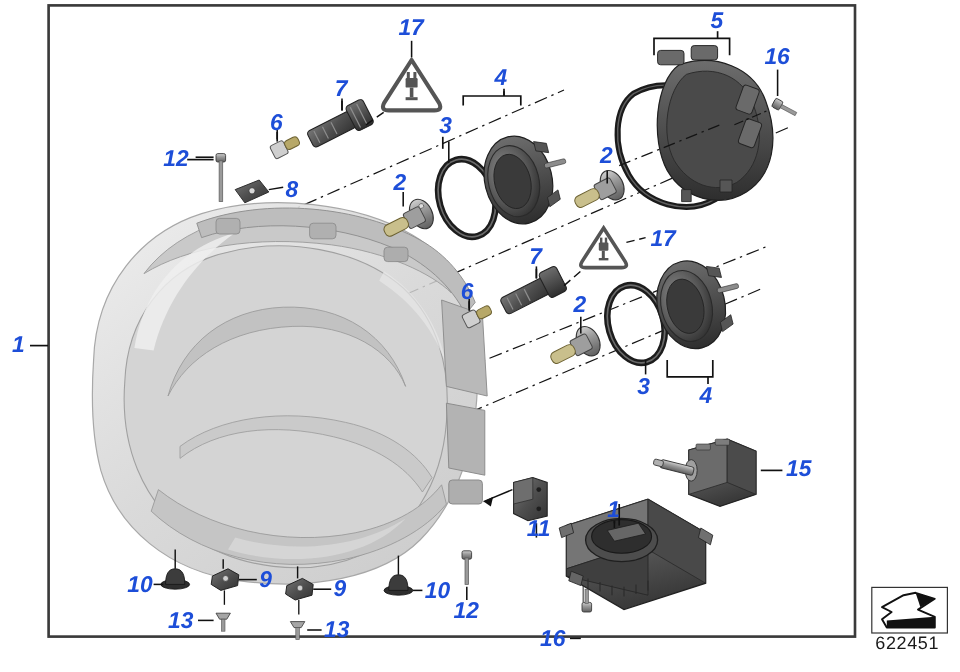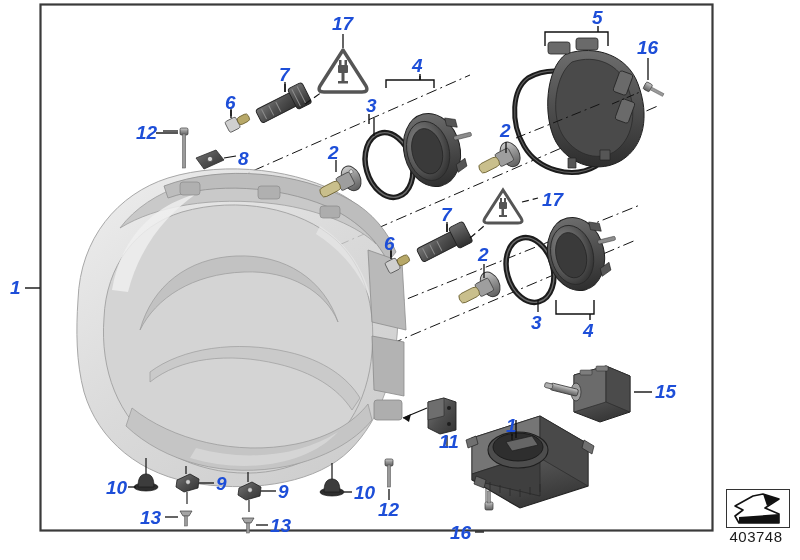--- a/index.html
+++ b/index.html
@@ -428,15 +428,15 @@
   <div class="callout" style="left:332px; top:14px;">17</div>
   <div class="callout" style="left:542px; top:190px;">17</div>
 
   <div id="id-box">
     <svg viewBox="0 0 62 37" width="62" height="37">
       <path d="M8 16 L 26 6 L 36 4 L 52 9 L 38 18 L 52 24 L 52 33 L 12 33 L 8 26 L 16 20 Z" fill="#ffffff" stroke="#111" stroke-width="1.6" stroke-linejoin="round"></path>
       <path d="M12 27 L 52 24 L 52 33 L 12 33 Z" fill="#111"></path>
       <path d="M36 4 L 52 9 L 40 16 Z" fill="#111"></path>
     </svg>
   </div>
-  <div id="diagram-id">403748</div>
+  <div id="diagram-id">622451</div>
 
 </div>
 
 </body></html>

